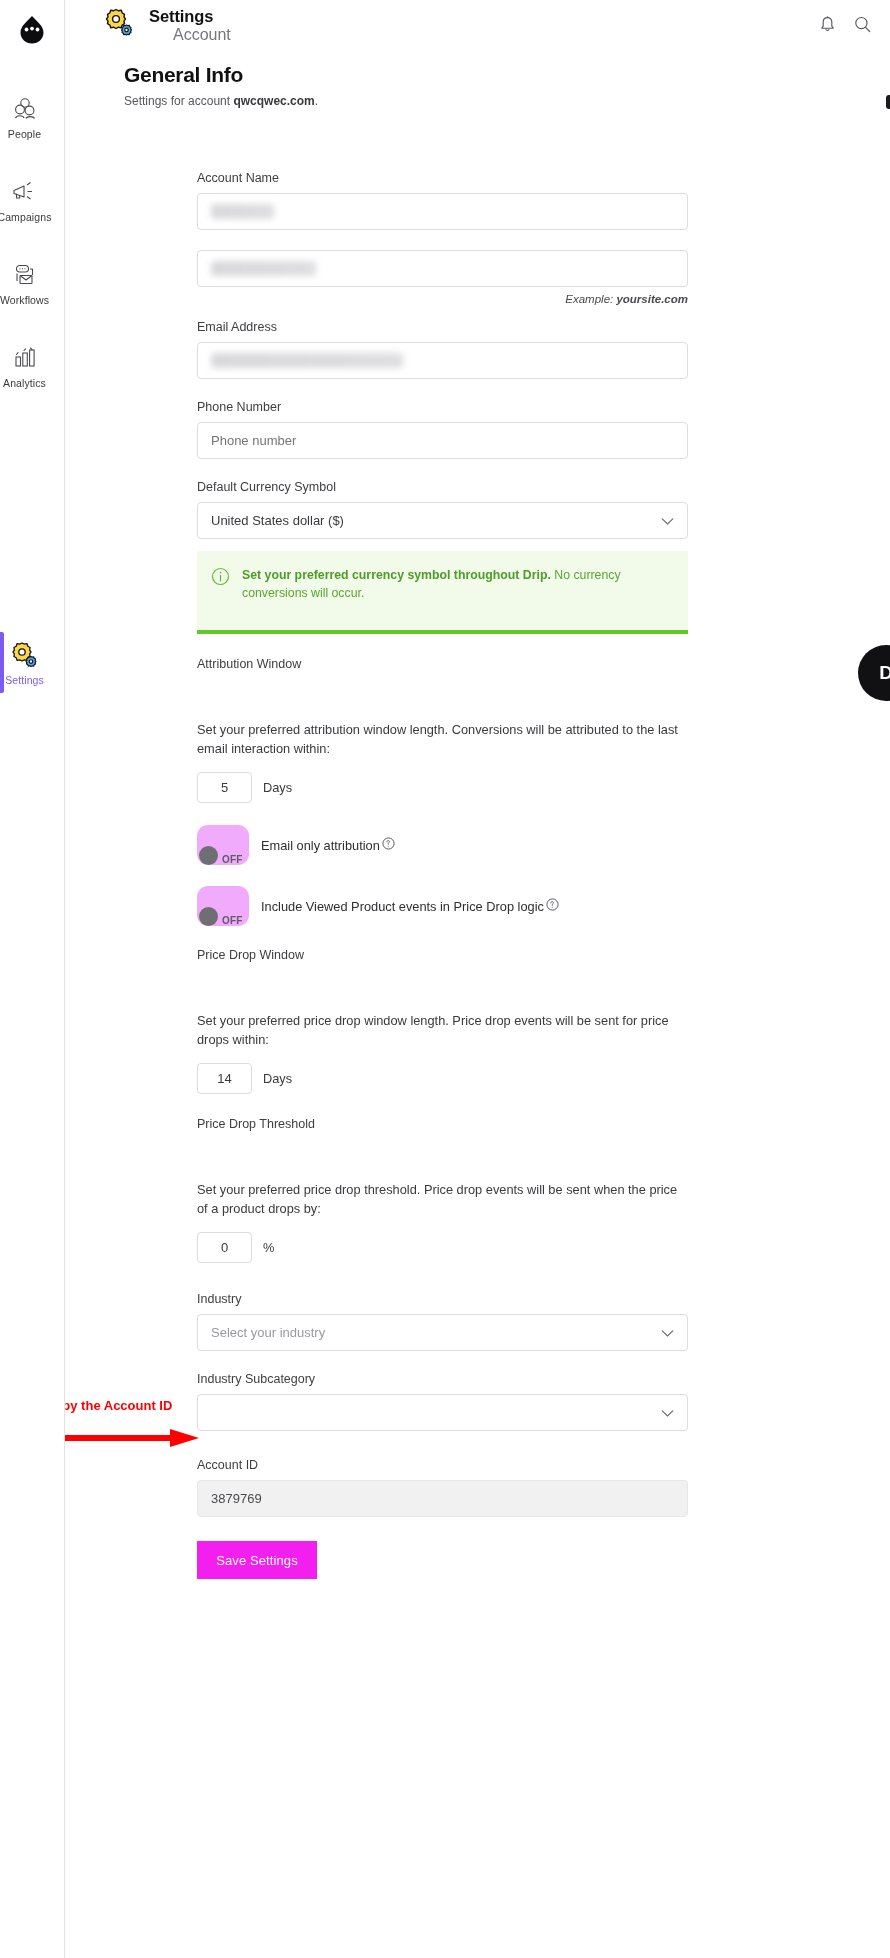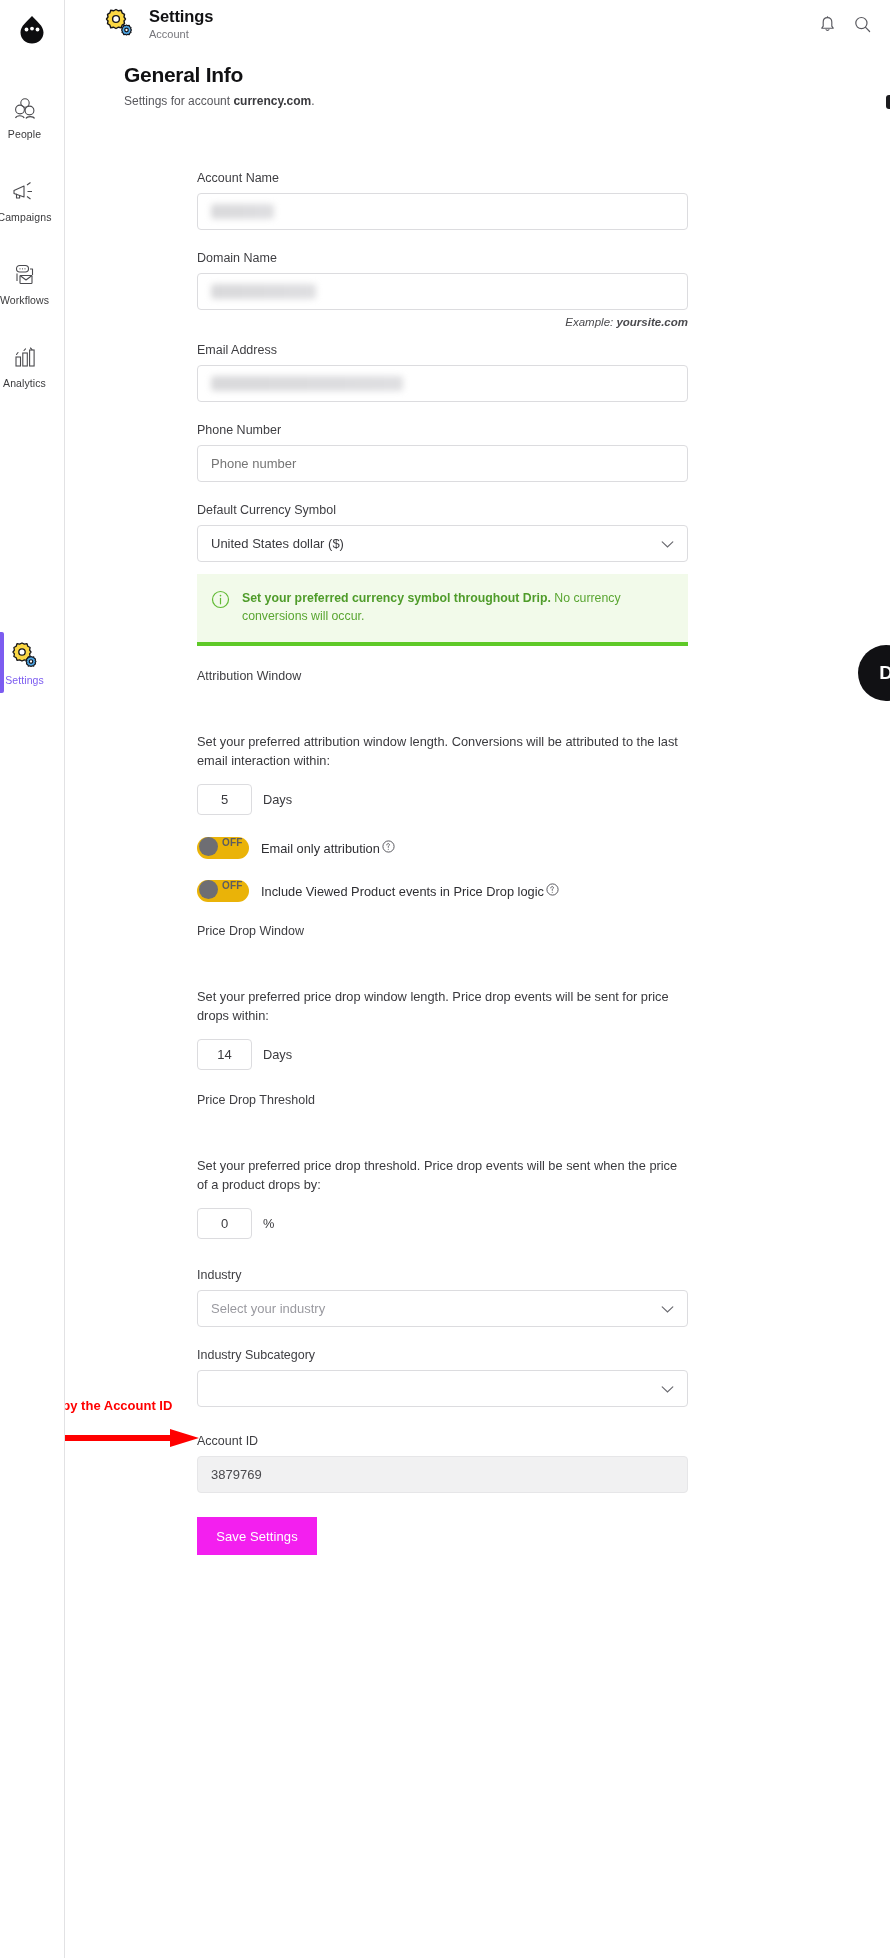--- a/index.html
+++ b/index.html
@@ -92,24 +92,25 @@
   }
   .header-titles { margin-left: 12px; }
   .header-title {
     font-size: 16.5px;
     font-weight: bold;
     color: #111113;
     line-height: 19px;
     letter-spacing: -0.1px;
   }
   .header-sub {
-    font-size: 11px;
+    font-size: 16px;
     color: #76767b;
     line-height: 15px;
     margin-top: 1px;
+    margin-left: 24px;
   }
   .header-actions {
     margin-left: auto;
     margin-right: 18px;
     display: flex;
     align-items: center;
     gap: 16px;
   }
   .hdr-icon { width: 19px; height: 19px; cursor: pointer; }
 
@@ -188,21 +189,21 @@
     position: absolute;
     right: 13px; top: 50%;
     transform: translateY(-50%);
   }
 
   
   .banner {
     width: 491px;
     background: #f2faea;
     border-bottom: 4px solid #5ec927;
-    padding: 15px 16px 17px 14px;
+    padding: 15px 16px 28px 14px;
     display: flex;
     gap: 12px;
     margin-top: 12px;
     margin-bottom: 22px;
   }
   .banner-text {
     font-size: 12.3px;
     line-height: 18px;
     color: #5aa632;
   }
@@ -242,25 +243,25 @@
   }
   .num-unit { font-size: 12.8px; color: #3a3a3e; }
 
   .toggle-row {
     display: flex;
     align-items: center;
     gap: 12px;
     margin-bottom: 21px;
   }
   .toggle {
-    width: 52px; height: 22px;
+    width: 52px; height: 40px;
     border-radius: 11px;
-    background: #eab308;
-    display: flex;
-    align-items: flex-start;
+    background: #f0abfc;
+    display: flex;
+    align-items: flex-end;
     cursor: pointer;
     flex: none;
   }
   .toggle .knob {
     width: 19px; height: 19px;
     border-radius: 50%;
     background: #6e6e73;
     margin-left: 2px;
   }
   .toggle .state {
@@ -457,36 +458,35 @@
           <path d="M12.6 12.4 L16.6 16.5"></path>
         </svg>
       </span>
     </div>
   </header>
 
   <div id="edge-sliver"></div>
 
   <div id="page-head">
     <div class="page-title">General Info</div>
-    <div class="page-sub"><span>Settings for account </span><b>currency.com</b><span>.</span></div>
+    <div class="page-sub"><span>Settings for account </span><b>qwcqwec.com</b><span>.</span></div>
   </div>
 
   <main id="form">
 
     
     <div class="field">
       <div class="field-label">Account Name</div>
       <div class="ctl">
         <span class="blur-val blur-short"></span>
       </div>
     </div>
 
     
     <div class="field" style="margin-bottom:14px;">
-      <div class="field-label">Domain Name</div>
       <div class="ctl">
         <span class="blur-val blur-mid"></span>
       </div>
       <div class="hint"><span>Example: </span><b>yoursite.com</b></div>
     </div>
 
     
     <div class="field">
       <div class="field-label">Email Address</div>
       <div class="ctl">

